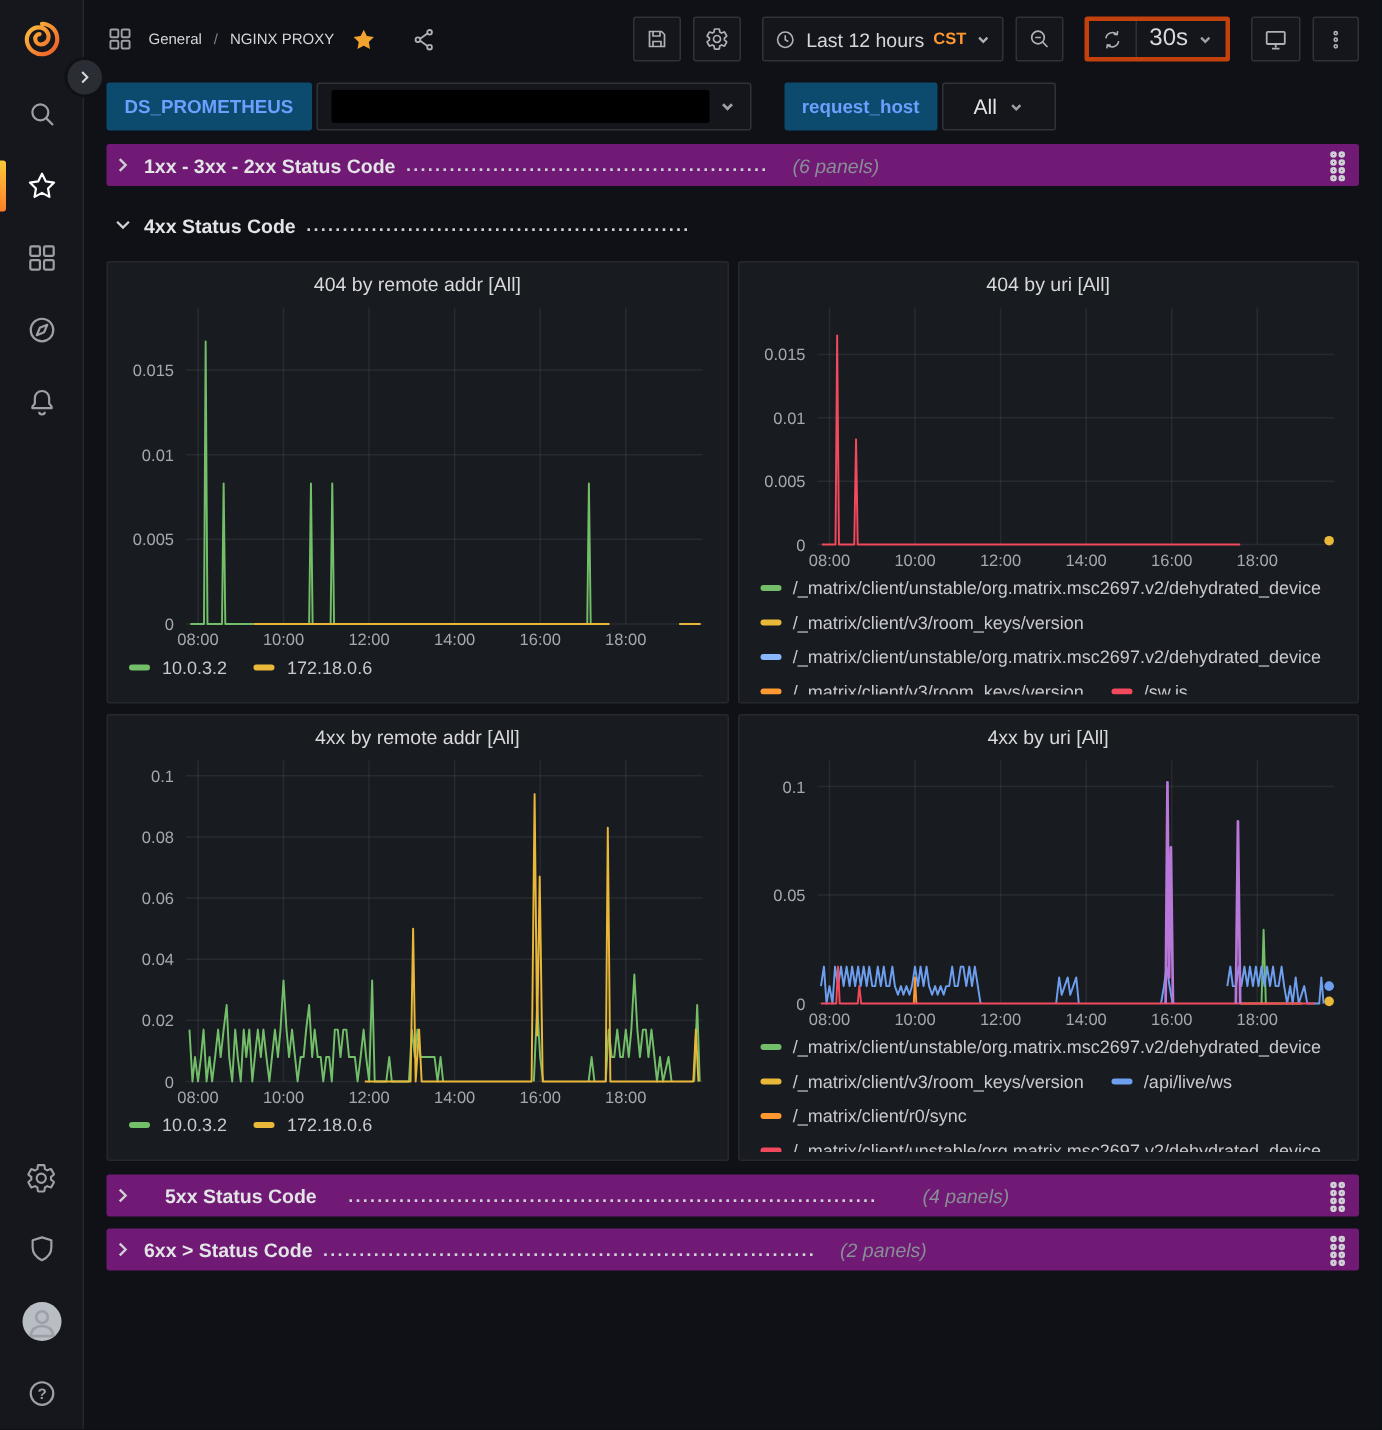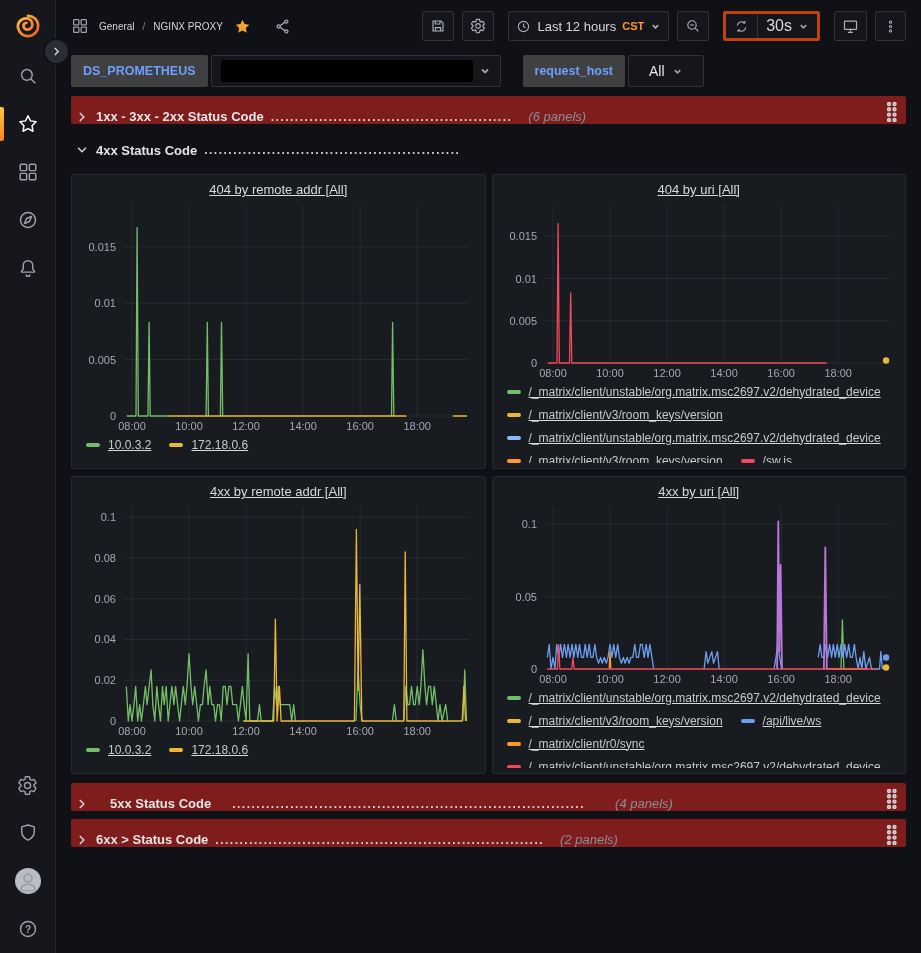--- a/index.html
+++ b/index.html
@@ -33,41 +33,41 @@
   .tbtn{height:30px;min-width:30px;padding:0 7px;background:#14161b;border:1px solid #2f3237;border-radius:2px;display:flex;align-items:center;justify-content:center;gap:6px;color:#d5d6d9;cursor:pointer;font-size:13px;}
   .tbtn svg{stroke:#aeb1b8;fill:none;stroke-width:1.7;}
   .gap8{margin-left:8px;} .gap14{margin-left:14px;}
   .tz{color:#ff9830;font-size:11px;font-weight:700;}
   .tgroup{display:flex;align-items:stretch;height:30px;border:3px solid #c2410c;border-radius:2px;background:#14161b;}
   .tgroup .seg{display:flex;align-items:center;gap:6px;padding:0 8px;cursor:pointer;}
   .tgroup .seg + .seg{border-left:1px solid #2f3237;}
 
   
   .var-row{height:38px;display:flex;align-items:center;}
-  .var-label{height:32px;display:flex;align-items:center;padding:0 12px;background:#404040;color:#6e9fff;font-weight:700;font-size:12.5px;border-radius:2px;}
+  .var-label{height:32px;display:flex;align-items:center;padding:0 12px;background:#0c4a6e;color:#6e9fff;font-weight:700;font-size:12.5px;border-radius:2px;}
   .var-select{height:32px;border:1px solid #2f3237;background:#14161b;display:flex;align-items:center;border-radius:2px;cursor:pointer;margin-left:3px;}
   .var-select svg{stroke:#9da0a6;fill:none;stroke-width:1.8;}
   .redacted{width:290px;padding:0 9px;justify-content:space-between;}
   .black-box{width:252px;height:22px;background:#000;border-radius:2px;}
   .vr-gap{width:22px;}
   .all-select{padding:0 20px;gap:7px;font-size:14px;color:#e4e5e7;}
 
   
   .row-header{height:28px;display:flex;align-items:center;cursor:pointer;border-radius:2px;padding:0 4px;}
-  .row-header.strip{background:#7f1d1d;align-items:flex-end;}
+  .row-header.strip{background:#701a75;}
   .row-header svg{stroke:#cfd0d3;fill:none;stroke-width:1.8;flex-shrink:0;}
   .row-title{font-size:13px;font-weight:700;color:#e3e4e6;margin-left:7px;white-space:nowrap;}
   .row-dots{font-size:12px;font-weight:700;color:#d0d1d4;letter-spacing:1.5px;margin-left:7px;white-space:nowrap;overflow:hidden;}
   .row-count{font-size:13px;font-style:italic;color:#898d95;margin-left:16px;white-space:nowrap;}
   .drag-handle{margin-left:auto;padding:2px 4px;cursor:grab;display:flex;}
   .mt6{margin-top:6px;} .mt12{margin-top:12px;} .mt9{margin-top:9px;gap:14px;} .mt8{margin-top:8px;}
 
   
   .panels{display:grid;grid-template-columns:1fr 1fr;grid-template-rows:295px 298px;gap:7px 6px;margin-top:10px;}
-  .panel{background:#181b1f;border:1px solid #26282f;border-radius:2px;display:flex;flex-direction:column;padding:3px 8px 5px;overflow:hidden;text-decoration:underline;}
+  .panel{background:#181b1f;border:1px solid #26282f;border-radius:2px;display:flex;flex-direction:column;padding:3px 8px 5px;overflow:hidden;}
   .panel h2{font-size:13px;font-weight:500;color:#d8d9da;text-align:center;margin:4px 0 2px;cursor:pointer;}
   svg.chart{width:100%;display:block;}
   .legend{flex:1;min-height:0;overflow:hidden;display:flex;flex-wrap:wrap;align-content:flex-start;padding:3px 0 0 6px;}
   .legend-item{display:flex;align-items:center;margin:0 18px 8px 0;height:15px;cursor:pointer;white-space:nowrap;justify-content:center;}
   .swatch{width:14px;height:4px;border-radius:2px;margin-right:8px;flex-shrink:0;}
   .legend-label{font-size:12px;color:#c8c9ce;}
 </style>
 </head>
 <body>
 

